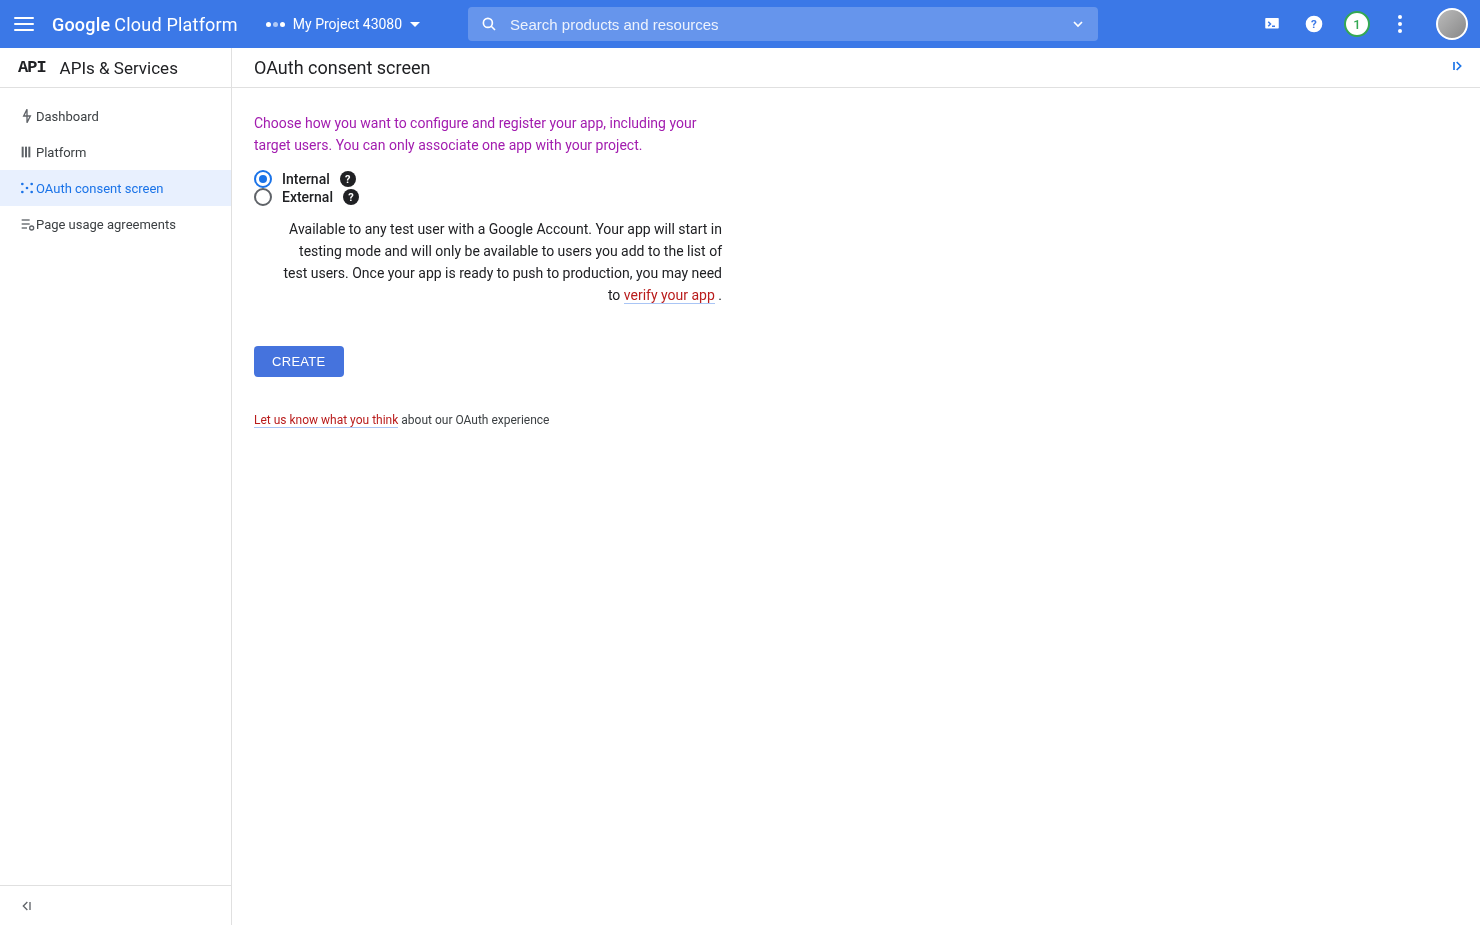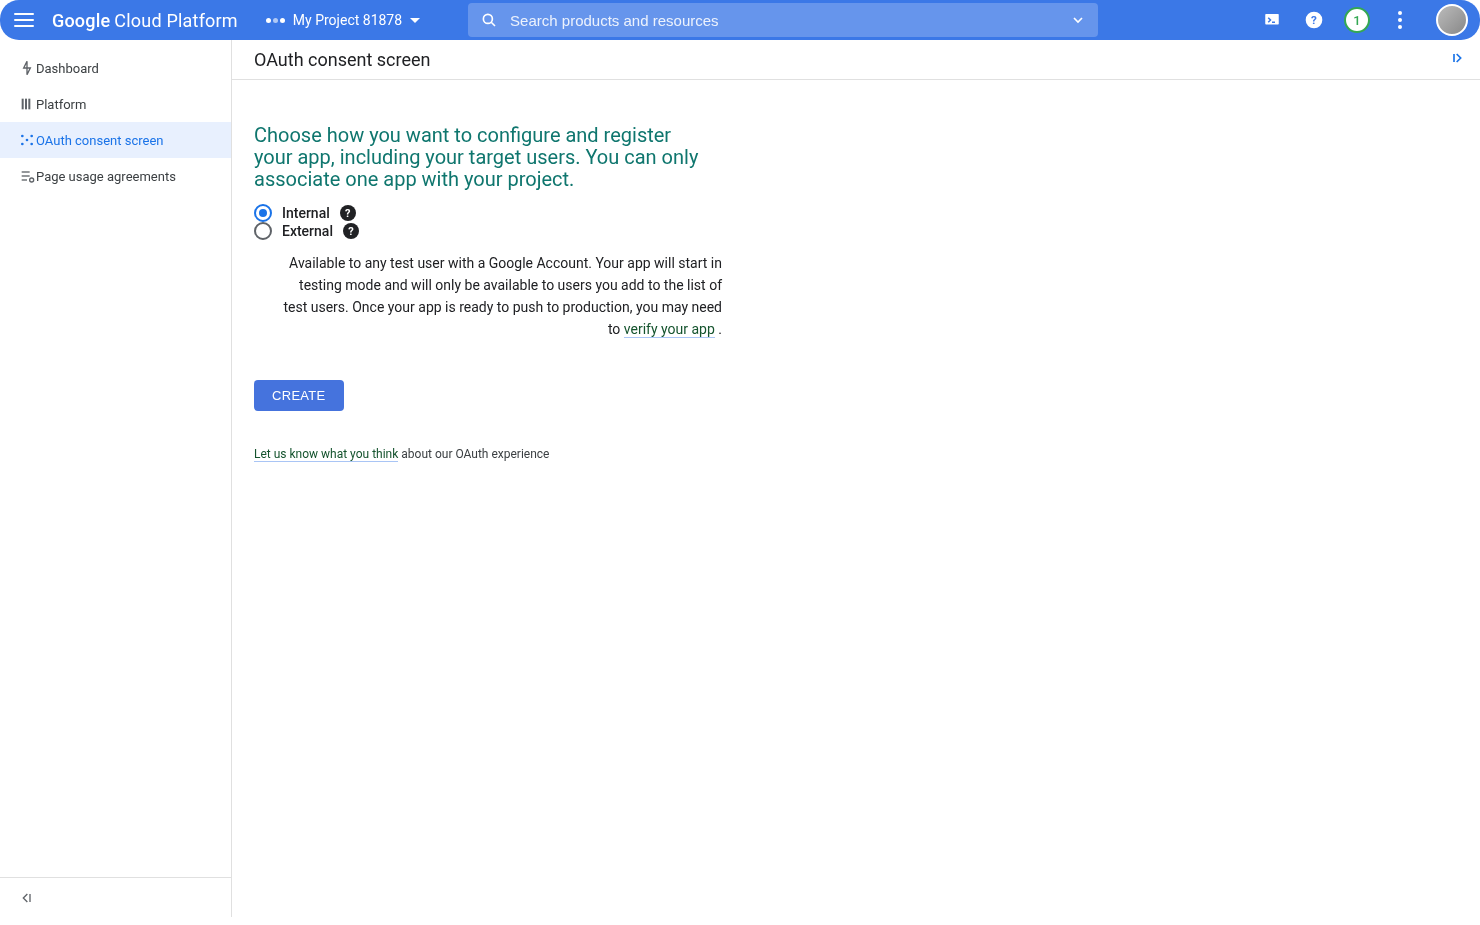--- a/index.html
+++ b/index.html
@@ -4,27 +4,26 @@
 <style>
   * { box-sizing: border-box; margin: 0; padding: 0; }
   body {
     font-family: Roboto, "Helvetica Neue", Arial, sans-serif;
     font-size: 14px;
     color: #202124;
     background: #fff;
     width: 1480px;
   }
   .top-bar {
-    height: 40px;
+    height: 48px;
     background: #3b78e7;
     display: flex;
     align-items: center;
     padding: 0 12px;
     color: #fff;
-    border-radius: 19px;
   }
   .ham-icon { width:24px; height:24px; display:flex; flex-direction:column; justify-content:center; gap:4px; cursor:pointer; padding:0 2px;}
   .ham-icon span { display:block; height:2px; background:#fff; border-radius:1px;}
   .brand { margin-left:16px; font-size:18px; font-weight:400; letter-spacing:0.2px; cursor:pointer; display:flex; align-items:baseline;}
   .brand b { font-weight:500; margin-right:4px;}
   .project-picker { margin-left:20px; display:flex; align-items:center; gap:8px; font-size:14px; cursor:pointer; padding:4px 8px; border-radius:4px;}
   .pp-dots { display:flex; gap:2px;}
   .pp-dots span { width:5px; height:5px; background:#fff; border-radius:50%;}
   .pp-dots span:nth-child(2){ background:rgba(255,255,255,0.6);}
   .caret-down { width:0;height:0;border-left:5px solid transparent;border-right:5px solid transparent;border-top:5px solid #fff;}
@@ -59,31 +58,31 @@
   .side-item { height:36px; display:flex; align-items:center; padding-left:18px; font-size:13px; color:#3c4043; cursor:pointer;}
   .side-item.active { background:#e8f0fe; color:#1a73e8;}
   .side-item.active .s-icon { color:#1a73e8;}
   .s-icon { width:18px; height:18px; display:flex; align-items:center; justify-content:center; color:#5f6368;}
   .sidebar-footer { height:40px; border-top:1px solid #e0e0e0; display:flex; align-items:center; padding-left:18px; color:#5f6368;}
   
   .main-area { flex:1; position:relative;}
   .main-header { height:40px; border-bottom:1px solid #e0e0e0; display:flex; align-items:center; padding-left:22px; font-size:18px; color:#202124;}
   .collapse-right { position:absolute; top:10px; right:14px; color:#1a73e8; cursor:pointer; font-size:16px;}
   .content { padding:24px 22px; max-width:760px;}
-  .intro { font-size:20px; line-height:22px; color:#0f766e; max-width:460px;margin-top:20px;}
+  .intro { font-size:14px; line-height:22px; color:#a21caf; max-width:460px;}
   .section-title { margin-top:22px; font-size:17px; font-weight:400; color:#202124;}
   .radio-block { margin-top:14px;text-align:right;}
   .radio-row { display:flex; align-items:center; gap:10px; font-size:14px; color:#202124; cursor:pointer;}
   .radio-row .label { font-weight:500;}
   .radio-outer { width:18px; height:18px; border-radius:50%; border:2px solid #5f6368; display:flex; align-items:center; justify-content:center;}
   .radio-row.selected .radio-outer { border-color:#1a73e8;}
   .radio-row.selected .radio-inner { width:8px; height:8px; background:#1a73e8; border-radius:50%;}
   .help-dot { width:16px;height:16px;background:#202124;color:#fff;border-radius:50%;display:flex;align-items:center;justify-content:center;font-size:11px;font-weight:700;}
   .radio-desc { margin:12px 0 20px 28px; font-size:14px; line-height:22px; color:#202124; max-width:440px;}
-  .link { color:#14532d; border-bottom:1px solid #a9c5f5; cursor:pointer;}
+  .link { color:#b91c1c; border-bottom:1px solid #a9c5f5; cursor:pointer;}
   .create-btn { margin-top:20px; padding:8px 18px; background:#4573dd; color:#fff; border:none; border-radius:4px; font-size:13px; font-weight:500; letter-spacing:0.3px; cursor:pointer;}
   .feedback { margin-top:36px; font-size:12px; color:#3c4043;}
   
   svg { display:block;}
 </style>
 </head>
 <body>
 
 <div class="top-bar">
   <div class="ham-icon">
@@ -94,21 +93,21 @@
   <div class="brand">
     <b>Google</b>
     <span>Cloud Platform</span>
   </div>
   <div class="project-picker">
     <div class="pp-dots">
         <span></span>
         <span></span>
         <span></span>
       </div>
-    <span>My Project 81878</span>
+    <span>My Project 43080</span>
     <div class="caret-down"></div>
   </div>
   <div class="search">
     <span>
       <svg width="18" height="18" viewBox="0 0 24 24" fill="none" stroke="#fff" stroke-width="2.2">
           <circle cx="10.5" cy="10.5" r="6"></circle>
           <line x1="20" y1="20" x2="15" y2="15"></line>
         </svg>
     </span>
     <input type="text" placeholder="Search products and resources" style="">
@@ -141,20 +140,24 @@
           <span></span>
           <span></span>
         </div>
     </div>
     <div class="avatar"></div>
   </div>
 </div>
 
 <div class="layout">
   <div class="sidebar">
+    <div class="sidebar-header">
+      <span class="api-mark">API</span>
+      <span>APIs &amp; Services</span>
+    </div>
     <div class="side-items">
       <div class="side-item">
         <span class="s-icon">
           <svg width="16" height="16" viewBox="0 0 24 24" fill="none" stroke="currentColor" stroke-width="2">
               <polygon points="12 2 7 12 12 12 12 22 17 12 12 12"></polygon>
             </svg>
         </span>
         <span>Dashboard</span>
       </div>
       <div class="side-item">

